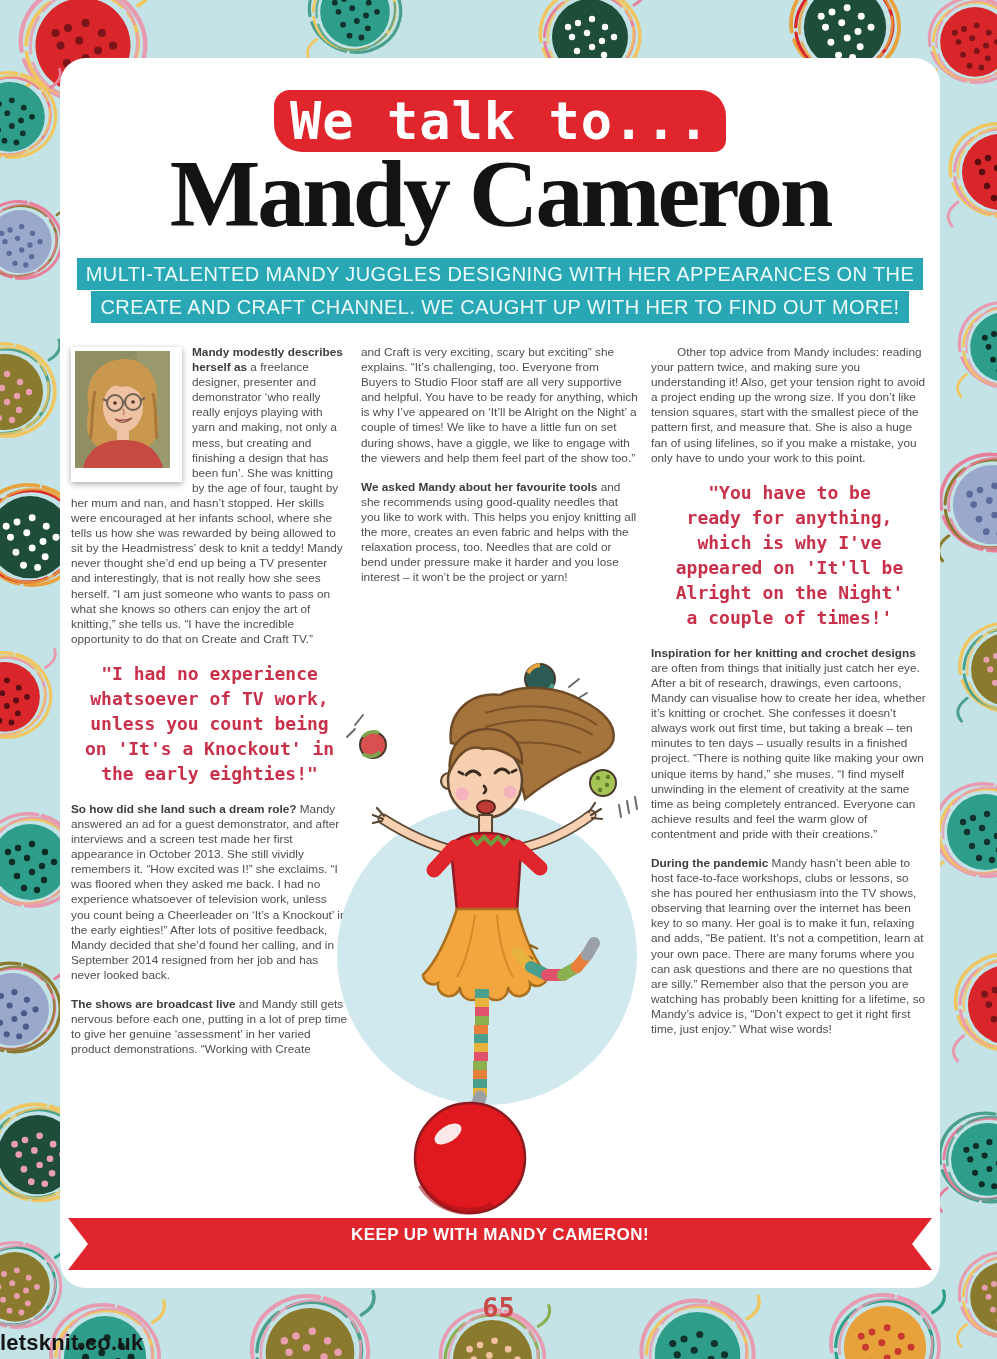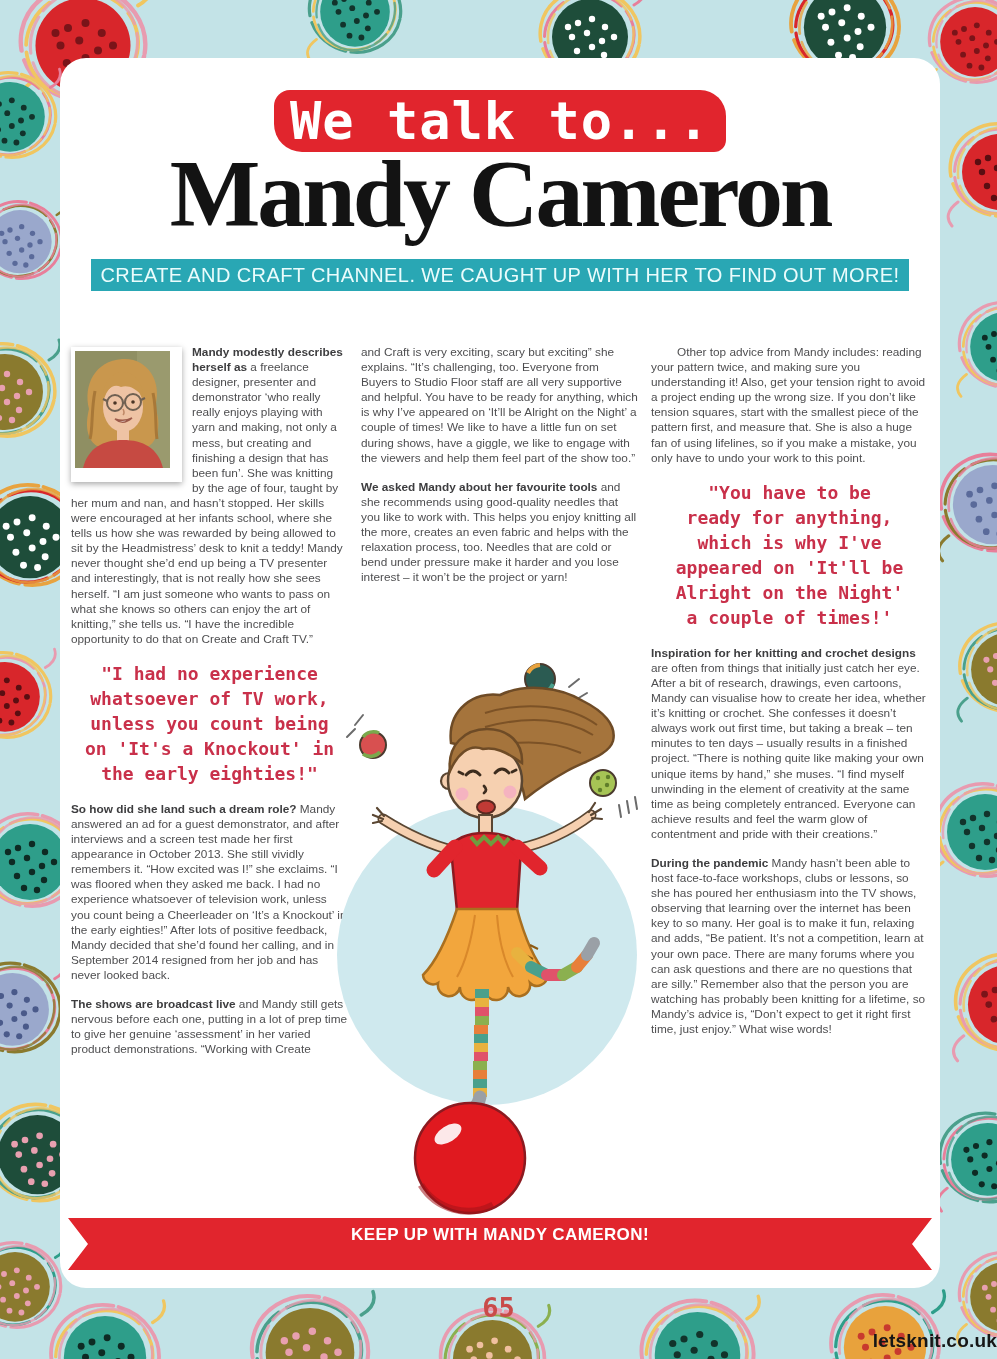--- a/index.html
+++ b/index.html
@@ -65,22 +65,22 @@
     font-family:"DejaVu Sans Mono",monospace;font-weight:700;font-size:14.5px;
   }
   .ribbon-line2 svg{display:block;}
   
   .page-num{
     position:absolute;left:0;right:0;top:1292px;text-align:center;
     font-family:"DejaVu Sans Mono",monospace;font-weight:700;
     font-size:27px;color:#c94b49;
   }
   .site{
-    position:absolute;left:0;right:0;top:1330px;text-align:right;
-    font-weight:700;font-size:19px;color:#161616;letter-spacing:.2px;padding-left:8px;
+    position:absolute;left:0;right:0;top:1330px;text-align:left;
+    font-weight:700;font-size:22px;color:#161616;letter-spacing:.2px;
   }
 </style>
 </head>
 <body>
 
 <svg width="0" height="0" style="position:absolute" aria-hidden="true">
   <defs>
     <symbol id="yarn" viewBox="0 0 120 120">
       <circle cx="60" cy="62" r="38" fill="var(--b,#d8262b)"></circle>
       <g fill="var(--d,#7a1419)">
@@ -194,20 +194,21 @@
 
 <div class="card">
 
   <div class="kicker">
     <span>We talk to...</span>
   </div>
 
   <h1 class="title">Mandy Cameron</h1>
 
   <div class="standfirst">
+    <div class="sf-line sf-1">MULTI-TALENTED MANDY JUGGLES DESIGNING WITH HER APPEARANCES ON THE</div>
     <div class="sf-line sf-2">CREATE AND CRAFT CHANNEL. WE CAUGHT UP WITH HER TO FIND OUT MORE!</div>
   </div>
 
   <div class="columns">
 
     <div class="col">
       <div class="photo">
         <svg viewBox="0 0 95 117">
           <rect width="95" height="117" fill="#8f8f63"></rect>
           <rect x="62" width="33" height="117" fill="#9a9a6e"></rect>

